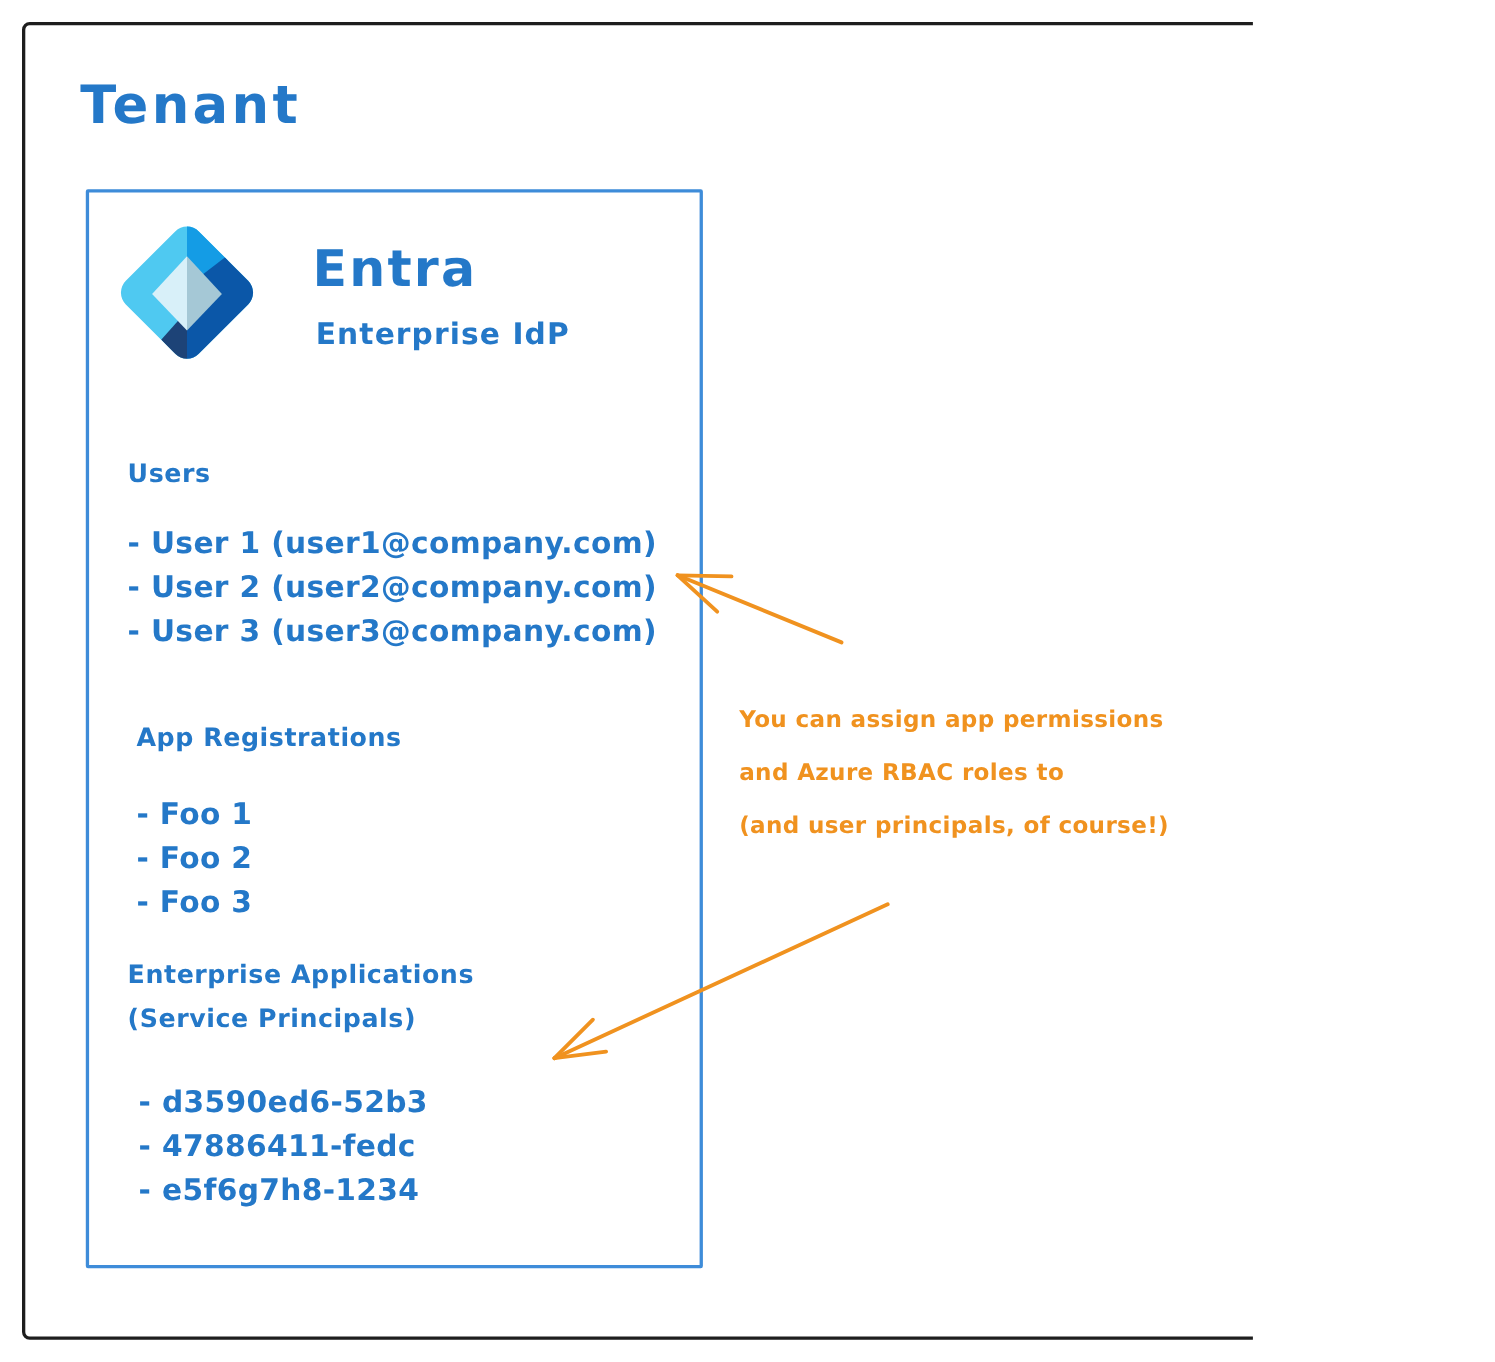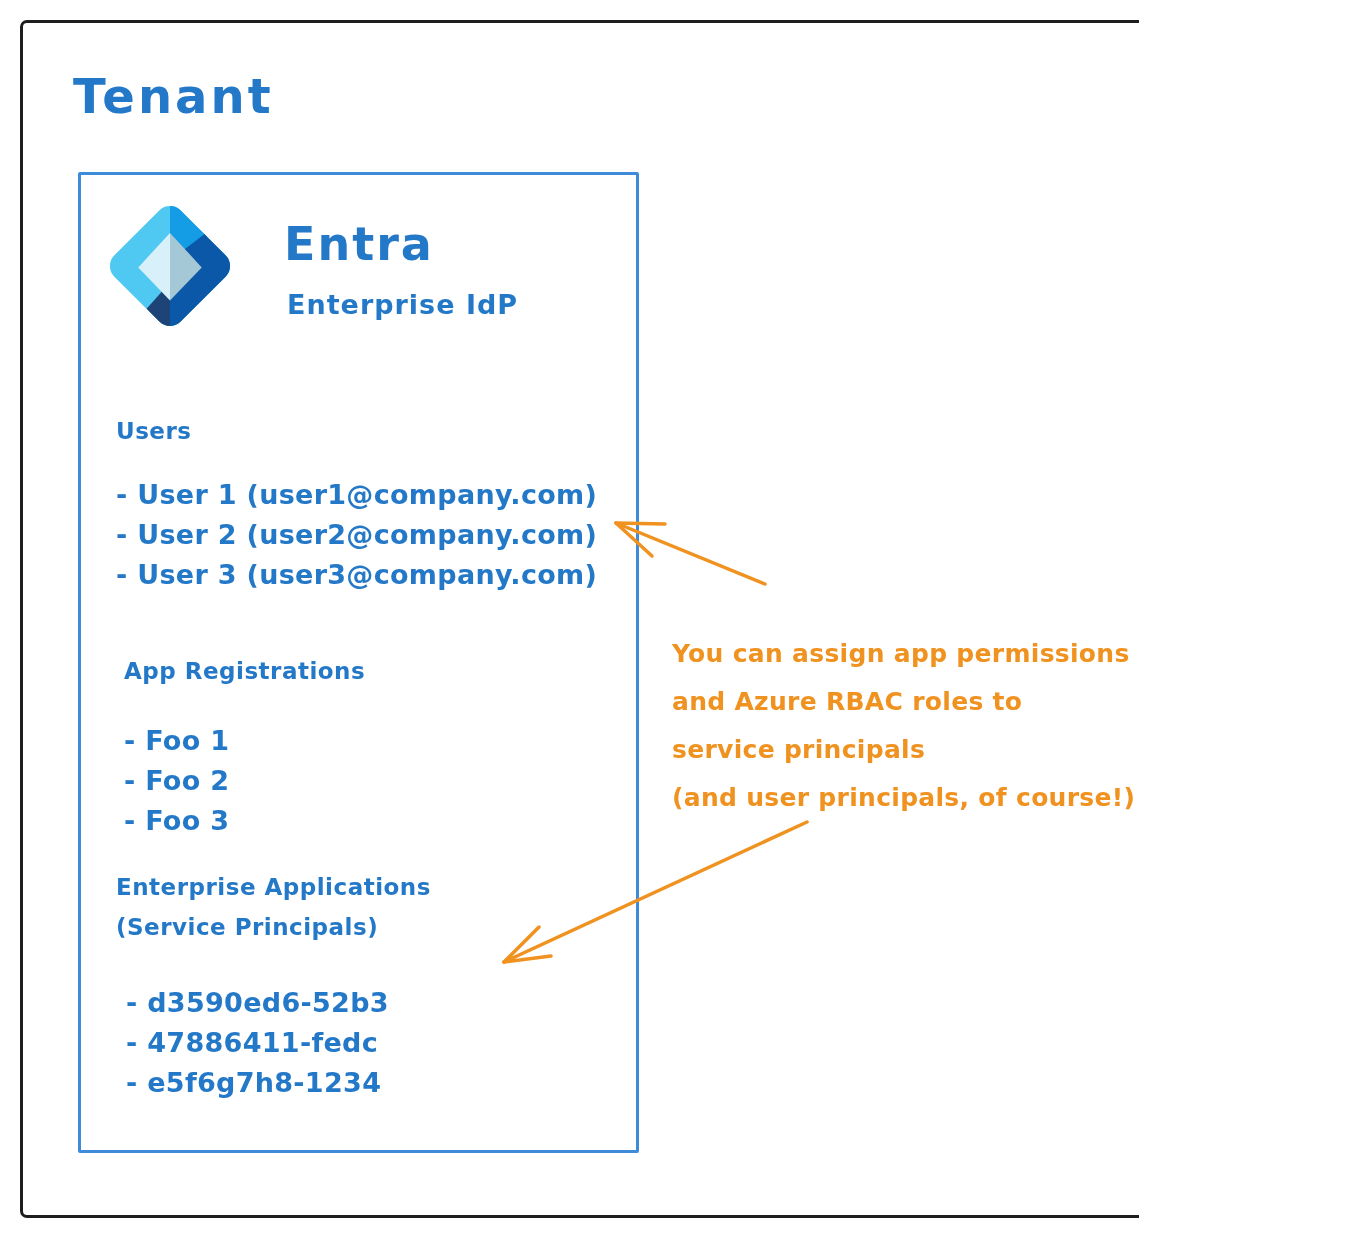--- a/index.html
+++ b/index.html
@@ -71,21 +71,21 @@
     list-style:none;
   }
   .sec-users-heading{left:35px;top:236px;}
   .sec-users-list{left:35px;top:300px;}
   .sec-apps-heading{left:43px;top:476px;}
   .sec-apps-list{left:43px;top:546px;}
   .sec-ea-heading{left:35px;top:692px;}
   .sec-ea-list{left:45px;top:808px;}
   .annotation{
     position:absolute;left:672px;top:630px;
-    font-size:25px;font-weight:bold;letter-spacing:0.3px;line-height:48px;
+    font-size:21px;font-weight:bold;letter-spacing:0.3px;line-height:48px;
     color:var(--annotation-orange);
   }
   .arrows{
     position:absolute;left:0;top:0;width:1359px;height:1238px;
     pointer-events:none;
   }
 </style>
 </head>
 <body>
 
@@ -142,21 +142,20 @@
       <li>- d3590ed6-52b3</li>
       <li>- 47886411-fedc</li>
       <li>- e5f6g7h8-1234</li>
     </ul>
 
   </div>
 
   <div class="annotation">
     <div>You can assign app permissions</div>
     <div>and Azure RBAC roles to</div>
-    <div>service principals</div>
     <div>(and user principals, of course!)</div>
   </div>
 
   <svg class="arrows" viewBox="0 0 1359 1238">
     <g stroke="#F0921F" stroke-width="3.5" stroke-linecap="round" fill="none">
       <path d="M765,584 L616,523"></path>
       <path d="M616,523 L665,524"></path>
       <path d="M616,523 L652,556"></path>
     </g>
     <g stroke="#F0921F" stroke-width="3.5" stroke-linecap="round" fill="none">

